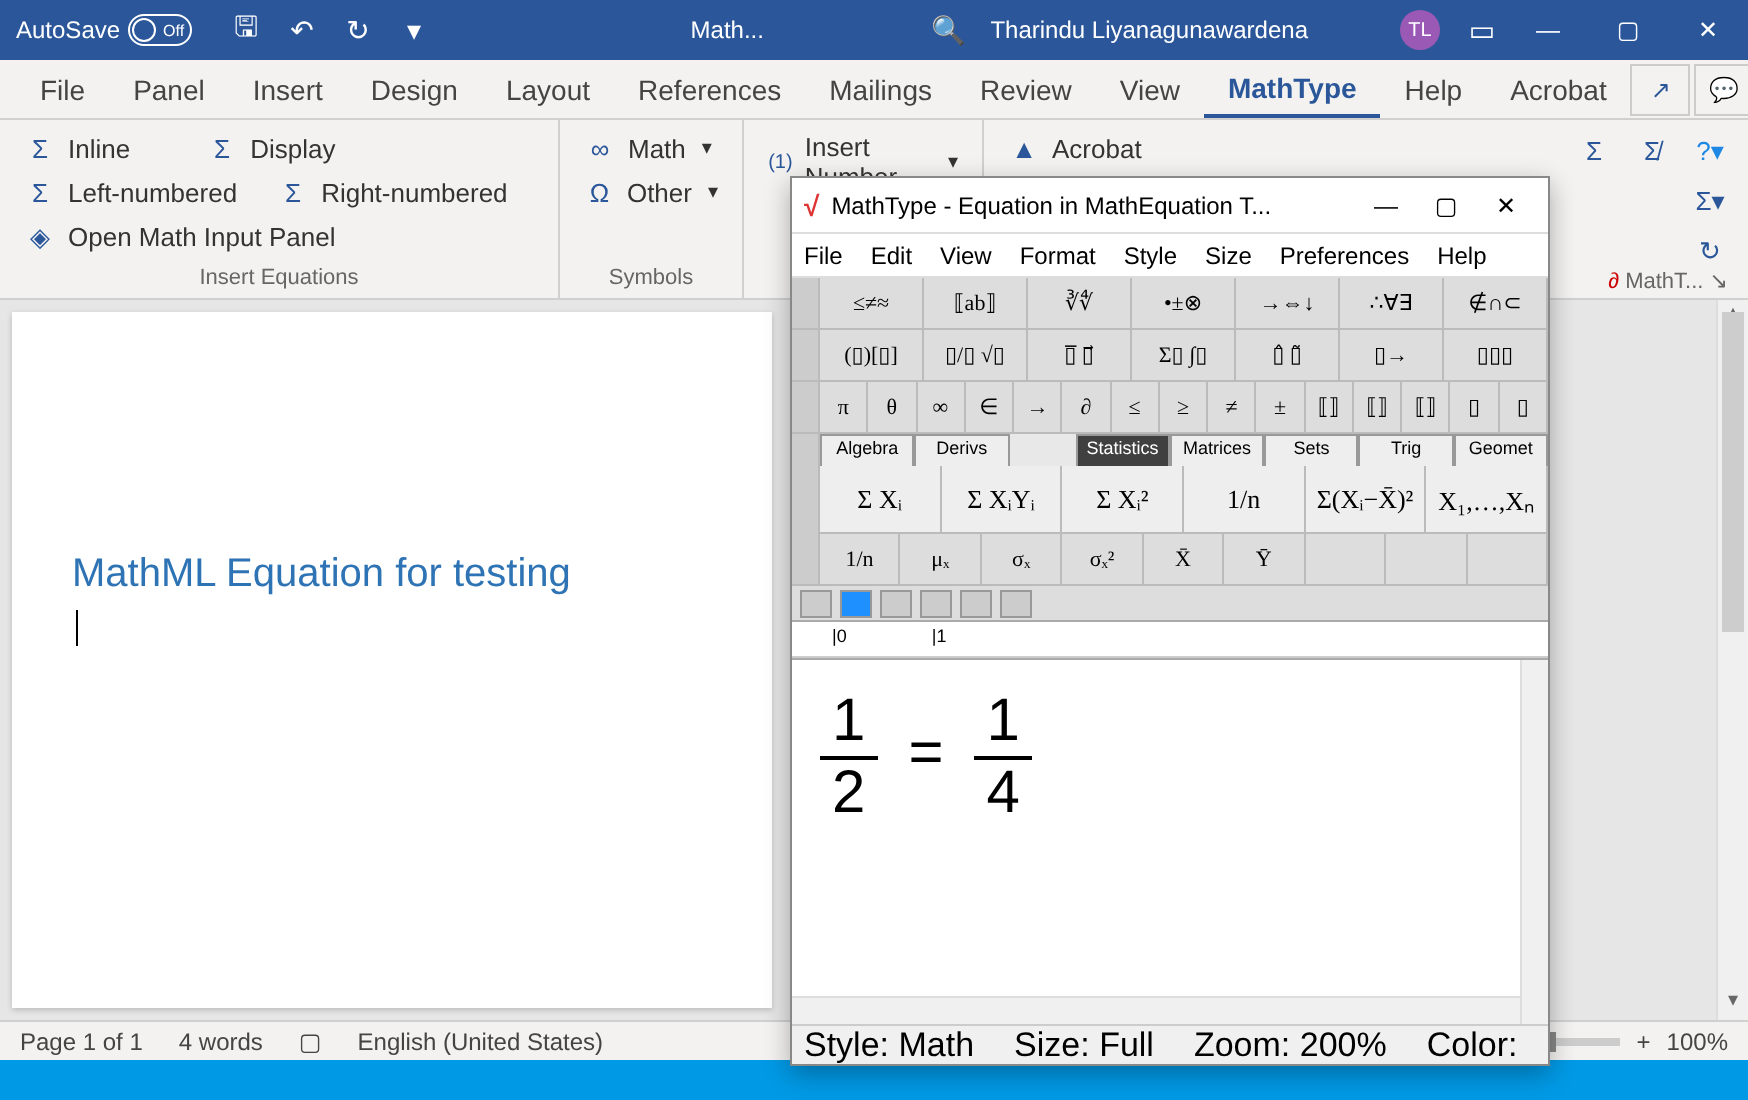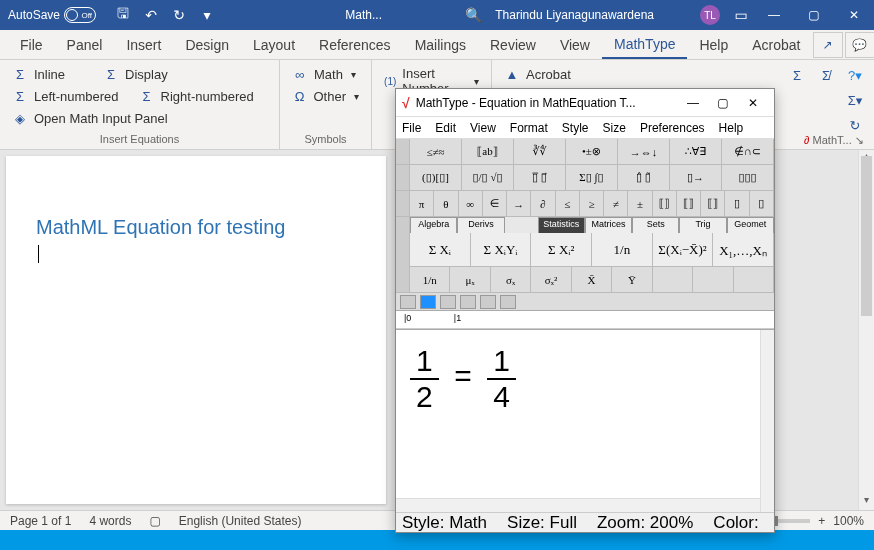--- a/index.html
+++ b/index.html
@@ -15,38 +15,38 @@
 .title-center { flex:1; text-align:center; padding-left:40px; }
 .title-search { width:26px; text-align:center; font-size:14px; }
 .title-user { padding:0 8px; display:flex; align-items:center; gap:6px; }
 .avatar { width:20px; height:20px; border-radius:50%; background:#9b59b6; display:flex; align-items:center; justify-content:center; font-size:10px;margin-left:40px; }
 .winbtns { display:flex; }
 .winbtn { width:40px; height:30px; display:flex; align-items:center; justify-content:center; font-size:12px; }
 
 
 .tabs { height:30px; background:#f3f2f1; display:flex; align-items:stretch; border-bottom:1px solid #d0d0d0; padding:0 8px; }
 .tab { padding:0 12px; display:flex; align-items:center; font-size:14px; color:#444; cursor:pointer; }
-.tab.active { color:#2b579a; border-bottom:2px solid #2b579a; font-weight:400; }
+.tab.active { color:#2b579a; border-bottom:2px solid #2b579a; font-weight:700; }
 .tabs-right { margin-left:auto; display:flex; gap:2px; }
 .tabs-right .sq { width:30px; height:26px; border:1px solid #ccc; display:flex; align-items:center; justify-content:center; font-size:12px; margin-top:2px; color:#2b579a; }
 
 
 .ribbon { height:90px; background:#f3f2f1; display:flex; border-bottom:1px solid #d0d0d0; position:relative; }
 .rgroup { border-right:1px solid #d0d0d0; padding:4px 8px; display:flex; flex-direction:column; }
 .rgroup .body { flex:1; display:flex; flex-direction:column; gap:2px; font-size:13px; color:#333; }
 .rgroup .label { text-align:center; font-size:11px; color:#666; padding-top:2px; }
 .ritem { display:flex; align-items:center; gap:6px; padding:2px 4px; }
 .ricon { width:16px; height:16px; color:#2b579a; display:inline-flex; align-items:center; justify-content:center; font-size:13px; }
 
 .ribbon-right { position:absolute; right:6px; top:4px; display:flex; flex-direction:column; gap:3px; }
 .ribbon-right .sq { width:26px; height:22px; display:flex; align-items:center; justify-content:center; font-size:13px; color:#2b579a; }
 
 
 .docarea { position:absolute; left:0; top:150px; right:0; bottom:40px; background:#e6e6e6; }
-.page { position:absolute; left:6px; top:6px; width:380px; bottom:6px; background:#fff; box-shadow:0 1px 3px rgba(0,0,0,0.2); padding:60px 30px 0 30px; }
+.page { position:absolute; left:6px; top:6px; width:380px; bottom:6px; background:#fff; box-shadow:0 1px 3px rgba(0,0,0,0.2); padding:120px 30px 0 30px; }
 .doc-heading { font-size:20px; color:#2e74b5; font-weight:400; }
 .cursor { width:1px; height:18px; background:#000; margin-top:6px; margin-left:2px; }
 .vscroll { position:absolute; right:0; top:0; width:16px; bottom:0; background:#f0f0f0; border-left:1px solid #ddd; }
 .vscroll .thumb { position:absolute; left:2px; right:2px; top:6px; height:160px; background:#cdcdcd; }
 .vscroll .arr { position:absolute; left:0; right:0; height:16px; text-align:center; font-size:10px; color:#666; }
 
 
 .statusbar { position:absolute; left:0; right:0; bottom:20px; height:20px; background:#f3f2f1; border-top:1px solid #d0d0d0; display:flex; align-items:center; font-size:12px; color:#444; padding:0 10px; gap:18px; }
 .statusbar .zoom { margin-left:auto; display:flex; align-items:center; gap:8px; }
 .zoom-slider { width:80px; height:4px; background:#ccc; position:relative; }
@@ -64,21 +64,21 @@
 .mt-menu { height:22px; display:flex; align-items:center; padding:0 6px; font-size:12px; gap:14px; color:#000; border-bottom:1px solid #ddd; }
 .mt-palettes { background:#e8e8e8; border-bottom:1px solid #aaa; }
 .mt-row { display:flex; height:26px; border-bottom:1px solid #bbb; }
 .mt-cell { flex:1; border-right:1px solid #bbb; background:#ddd; display:flex; align-items:center; justify-content:center; font-size:11px; font-family:serif; }
 .mt-cell.first { flex:0 0 14px; background:#ccc; }
 .mt-tabs { display:flex; height:16px; font-size:9px; }
 .mt-tabs .t { flex:1; border:1px solid #999; border-bottom:none; text-align:center; background:#eee; padding-top:1px; }
 .mt-tabs .t.active { background:#404040; color:#fff;margin-left:33px; }
 .mt-bigrow { display:flex; height:34px; border-bottom:1px solid #bbb; }
 .mt-bigrow .c { flex:1; border-right:1px solid #bbb; background:#eee; display:flex; align-items:center; justify-content:center; font-size:13px; font-family:serif; }
-.mt-ruler { height:18px; background:#fff; border-bottom:1px solid #ccc; font-size:9px; padding:2px 8px; position:relative; }
+.mt-ruler { height:18px; background:#fff; border-bottom:1px solid #ccc; font-size:9px; padding:2px 20px; position:relative; }
 .mt-canvas { flex:1; background:#fff; padding:14px; font-family:"Times New Roman",serif; font-size:30px; position:relative; }
 .mt-canvas .scroll { position:absolute; right:0; top:0; bottom:0; width:14px; background:#f0f0f0; border-left:1px solid #ddd; }
 .mt-canvas .hscroll { position:absolute; left:0; right:14px; bottom:0; height:14px; background:#f0f0f0; border-top:1px solid #ddd; }
 .frac { display:inline-block; text-align:center; vertical-align:middle; }
 .frac .n { border-bottom:2px solid #000; padding:0 6px; }
 .frac .d { padding:0 6px; }
 .eq { margin:0 8px; }
 .mt-status { height:20px; background:#f0f0f0; border-top:1px solid #ccc; display:flex; align-items:center; font-size:17px; padding:0 6px; gap:20px; }
 .mt-toolbar2 { height:18px; background:#ddd; border-bottom:1px solid #aaa; display:flex; align-items:center; padding:0 4px; gap:4px; }
 .mt-toolbar2 .tb { width:16px; height:14px; background:#ccc; border:1px solid #999; font-size:8px; text-align:center; }

